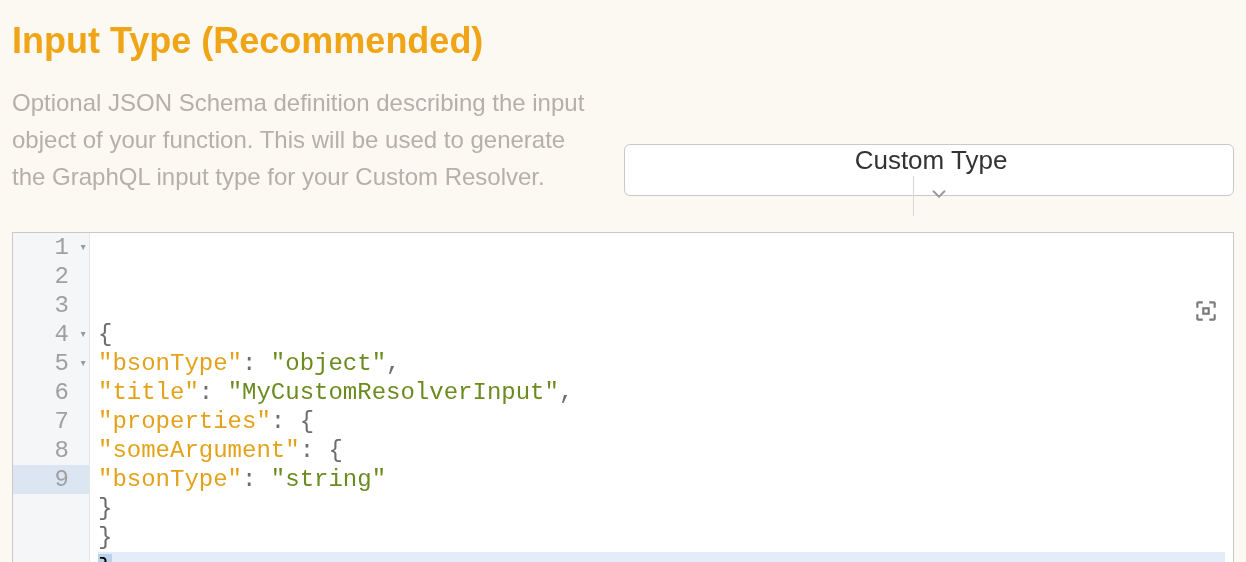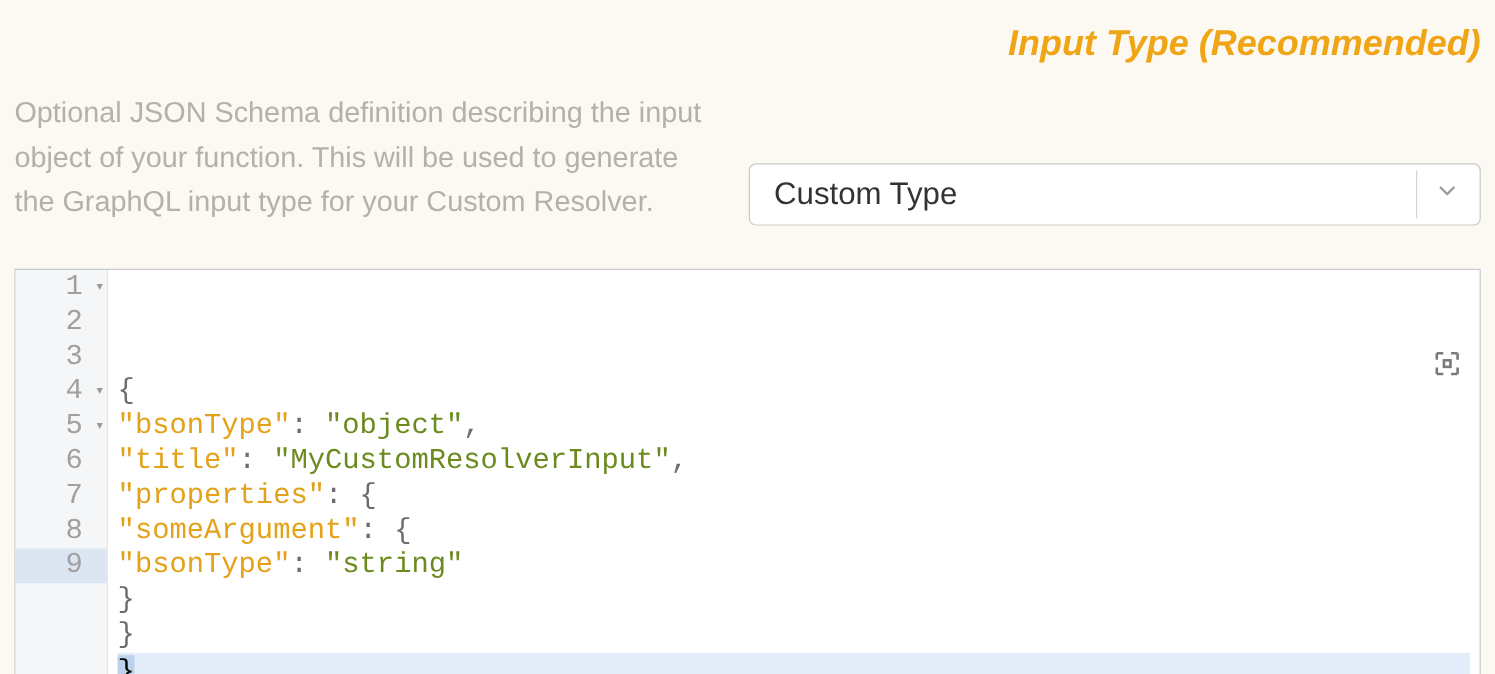--- a/index.html
+++ b/index.html
@@ -8,26 +8,24 @@
     padding: 0;
     width: 1246px;
     height: 562px;
     background: #fcf8f2;
     font-family: -apple-system, BlinkMacSystemFont, "Segoe UI", Helvetica, Arial, sans-serif;
     overflow: hidden;
   }
   .page { padding: 10px 12px 0 12px; }
 
   .section-title {
-    font-style: italic;
     font-weight: 600;
     color: #f0a516;
-    font-size: 30px;
+    font-size: 36px;
     margin: 10px 0 22px 0;
-    text-align: right;
   }
 
   .header-row {
     display: flex;
     align-items: flex-end;
     gap: 32px;
   }
   .description {
     flex: 0 0 580px;
     color: #b5b0a8;
@@ -42,20 +40,21 @@
   .select {
     display: flex;
     align-items: center;
     justify-content: space-between;
     border: 1px solid #c9c9c9;
     border-radius: 6px;
     background: #fff;
     height: 52px;
     padding: 0 16px 0 20px;
     cursor: pointer;
+    flex-direction: column;
   }
   .select-label {
     font-size: 26px;
     color: #333;
   }
   .select-divider {
     width: 1px;
     height: 40px;
     background: #d6d6d6;
     margin-right: 14px;

